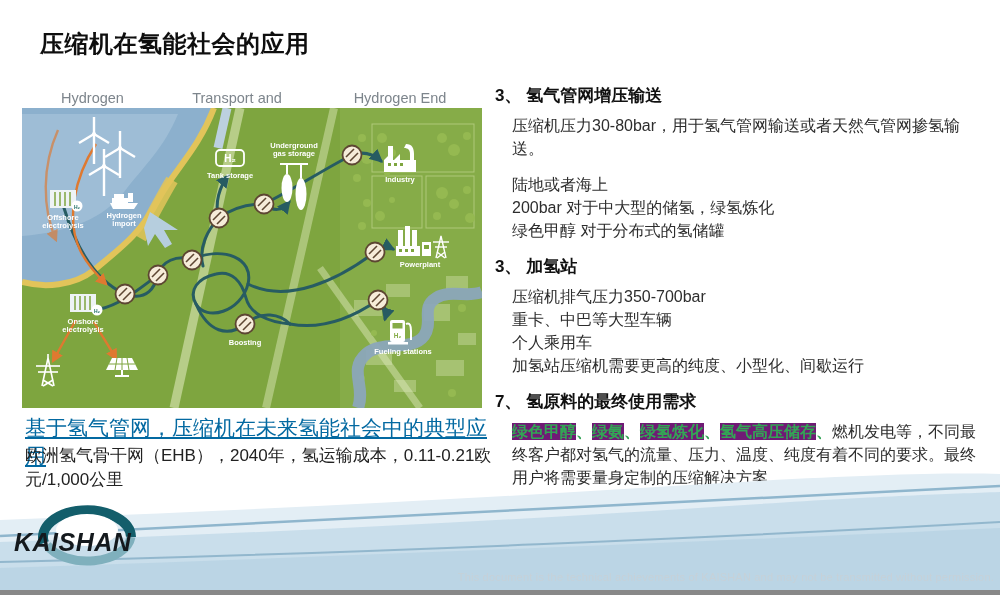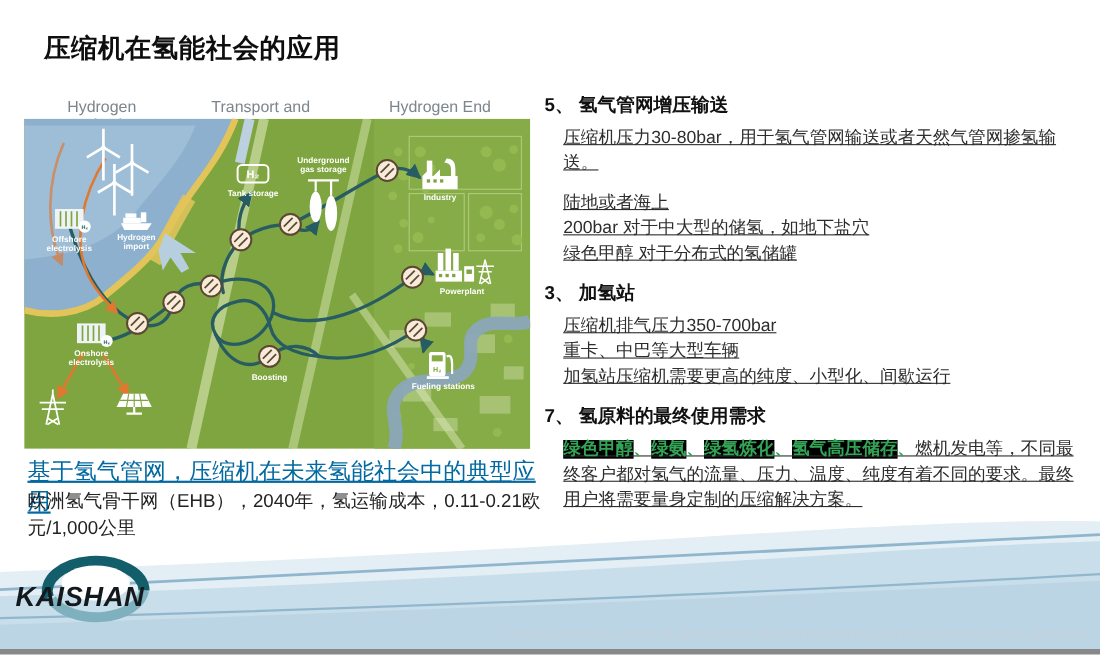--- a/index.html
+++ b/index.html
@@ -11,23 +11,23 @@
   .mh-prod{left:30px;width:125px;}
   .mh-trans{left:172px;width:130px;}
   .mh-end{left:340px;width:120px;}
   .map-wrap{position:absolute;left:22px;top:108px;width:460px;height:300px;}
   .caption{position:absolute;left:25px;top:414px;width:465px;font-size:21px;color:#0369a1;text-decoration:underline;}
   .note{position:absolute;left:25px;top:444px;width:468px;font-size:17px;color:#222;line-height:1.4;}
   
   .rcol{position:absolute;left:495px;top:84px;width:494px;}
   .sec{margin-bottom:13px;}
   .sec h3{margin:0 0 7px 0;font-size:17px;font-weight:700;color:#111;}
-  .sec .body{padding-left:17px;font-size:16px;line-height:1.44;color:#2d2d2d;text-decoration:underline;}
+  .sec .body{padding-left:17px;font-size:16px;line-height:1.44;color:#2d2d2d;}
   .sec .body p{margin:0;}
-  .hl{color:#33a455;background:#000000;font-weight:700;text-align:right;}
+  .hl{color:#33a455;background:#701a75;font-weight:700;text-align:right;}
   .grn{color:#33a455;font-weight:700;}
   
   .waves{position:absolute;left:0;bottom:0;width:1000px;height:140px;pointer-events:none;}
   .logo{position:absolute;left:12px;top:497px;}
   .watermark{position:absolute;right:6px;bottom:7px;font-size:11px;color:#c6d1d8;letter-spacing:.2px;}
   svg text{font-family:"Liberation Sans","DejaVu Sans",sans-serif;}
   .maplabel{fill:#ffffff;font-size:7.5px;font-weight:600;}
 </style>
 </head>
 <body>
@@ -319,37 +319,38 @@
       </g>
       <text class="maplabel" x="381" y="246" text-anchor="middle">Fueling stations</text>
     </svg>
   </div>
 
   <div class="caption">基于氢气管网，压缩机在未来氢能社会中的典型应用</div>
   <div class="note">欧洲氢气骨干网（EHB），2040年，氢运输成本，0.11-0.21欧元/1,000公里</div>
 
   <div class="rcol">
     <div class="sec">
-      <h3>5、 氢气管网增压输送</h3>
+      <h3>3、 氢气管网增压输送</h3>
       <div class="body">
           <p>压缩机压力30-80bar，用于氢气管网输送或者天然气管网掺氢输送。</p>
         </div>
     </div>
     <div class="sec">
       <div class="body">
         <p>陆地或者海上</p>
-        <p>200bar 对于中大型的储氢，如地下盐穴</p>
+        <p>200bar 对于中大型的储氢，绿氢炼化</p>
         <p>绿色甲醇 对于分布式的氢储罐</p>
       </div>
     </div>
     <div class="sec">
       <h3>3、 加氢站</h3>
       <div class="body">
         <p>压缩机排气压力350-700bar</p>
         <p>重卡、中巴等大型车辆</p>
+        <p>个人乘用车</p>
         <p>加氢站压缩机需要更高的纯度、小型化、间歇运行</p>
       </div>
     </div>
     <div class="sec">
       <h3>7、 氢原料的最终使用需求</h3>
       <div class="body">
           <p><span class="hl">绿色甲醇</span><span class="grn">、</span><span class="hl">绿氨</span><span class="grn">、</span><span class="hl">绿氢炼化</span><span class="grn">、</span><span class="hl">氢气高压储存</span><span class="grn">、</span><span>燃机发电等，不同最终客户都对氢气的流量、压力、温度、纯度有着不同的要求。最终用户将需要量身定制的压缩解决方案。</span></p>
         </div>
     </div>
   </div>

